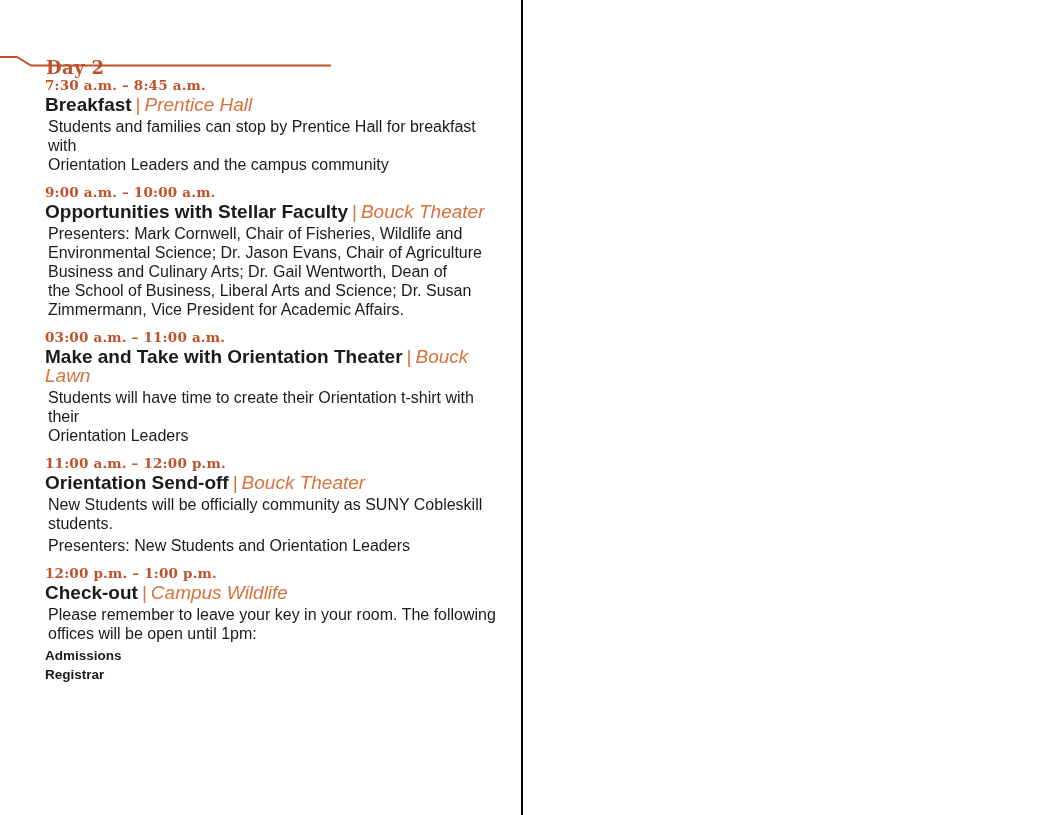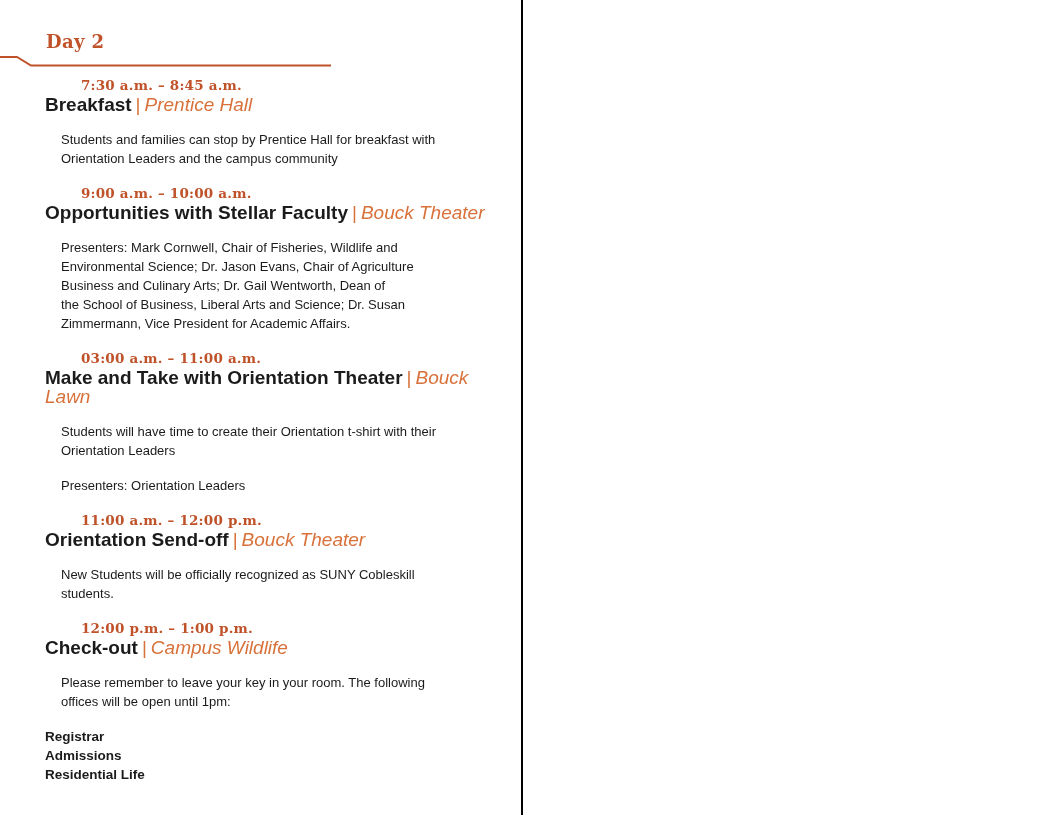--- a/index.html
+++ b/index.html
@@ -15,53 +15,52 @@
     width: 2px; height: 815px;
     background: var(--divider, #000000);
   }
   .day-rule { position: absolute; left: 0; top: 0; }
   .day-rule polyline {
     fill: none;
     stroke: var(--accent, #c0522a);
     stroke-width: 2;
   }
   .day-title {
-    position: absolute; left: 46px; top: 32px; margin: 0;
+    position: absolute; left: 46px; top: 58px; margin: 0;
     font-family: "DejaVu Serif", serif;
     font-weight: 700; font-size: 18px; line-height: 20px;
     letter-spacing: 0.4px;
     color: var(--accent, #c0522a);
   }
   .content {
     position: absolute; left: 45px; top: 76px; width: 460px;
   }
   .event { margin: 0 0 9px 0; }
   .time {
     font-family: "DejaVu Serif", serif;
     font-weight: 700; font-size: 13.5px; line-height: 19px;
     letter-spacing: 0.2px;
     color: var(--accent, #c0522a);
-    margin-left: 36px;
   }
   .title-line {
     font-size: 19px; line-height: 19px;
     color: var(--text, #1b1b1b);
   }
   .etitle { font-weight: 700; }
   .pipe {
     color: var(--accent_light, #d8713a);
     margin: 0 4px;
   }
   .eloc {
     color: var(--accent_light, #d8713a);
     font-style: italic;
   }
   p.body {
-    margin: 16px;
-    font-size: 13px; line-height: 19px;
+    margin: 3px;
+    font-size: 16px; line-height: 19px;
     color: var(--text, #1b1b1b);
     white-space: pre-line;
   }
   .plabel { font-weight: 400; }
   .office {
     font-size: 13.5px; line-height: 19px;
     font-weight: 700;
     color: var(--text, #1b1b1b);
   }
 </style>
@@ -93,39 +92,38 @@
 Business and Culinary Arts; Dr. Gail Wentworth, Dean of
 the School of Business, Liberal Arts and Science; Dr. Susan
 Zimmermann, Vice President for Academic Affairs.</span></p>
     </section>
 
     <section class="event">
       <div class="time">03:00 a.m. – 11:00 a.m.</div>
       <div class="title-line"><span class="etitle">Make and Take with Orientation Theater</span><span class="pipe">|</span><span class="eloc">Bouck Lawn</span></div>
       <p class="body">Students will have time to create their Orientation t-shirt with their
 Orientation Leaders</p>
-      <p class="body"><span class="plabel">Presenters:</span> <span>Orientation Leaders</span></p>
     </section>
 
     <section class="event">
       <div class="time">11:00 a.m. – 12:00 p.m.</div>
       <div class="title-line"><span class="etitle">Orientation Send-off</span><span class="pipe">|</span><span class="eloc">Bouck Theater</span></div>
-      <p class="body">New Students will be officially recognized as SUNY Cobleskill
+      <p class="body">New Students will be officially community as SUNY Cobleskill
 students.</p>
+      <p class="body"><span class="plabel">Presenters:</span> <span>New Students and Orientation Leaders</span></p>
     </section>
 
     <section class="event">
       <div class="time">12:00 p.m. – 1:00 p.m.</div>
       <div class="title-line"><span class="etitle">Check-out</span><span class="pipe">|</span><span class="eloc">Campus Wildlife</span></div>
       <p class="body">Please remember to leave your key in your room. The following
 offices will be open until 1pm:</p>
       <div>
+        <div class="office">Admissions</div>
         <div class="office">Registrar</div>
-        <div class="office">Admissions</div>
-        <div class="office">Residential Life</div>
       </div>
     </section>
 
   </div>
 
   <div class="divider"></div>
 
 </div>
 
 </body></html>

